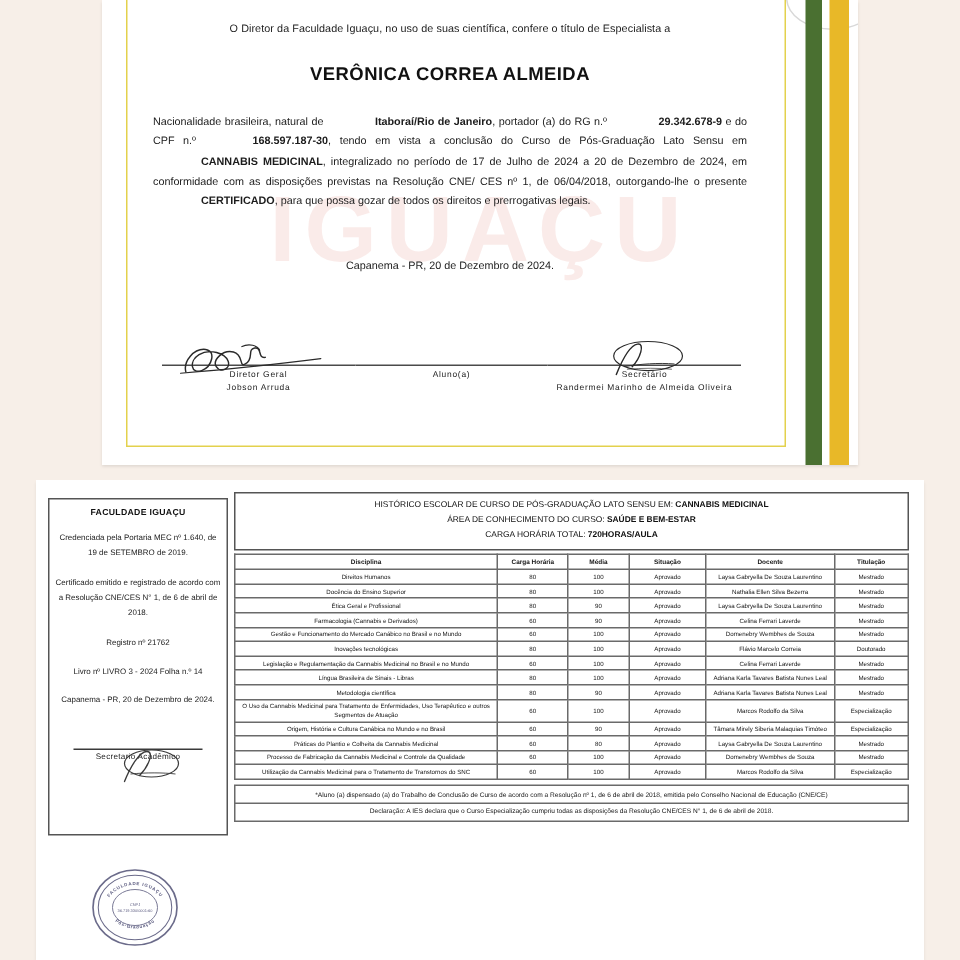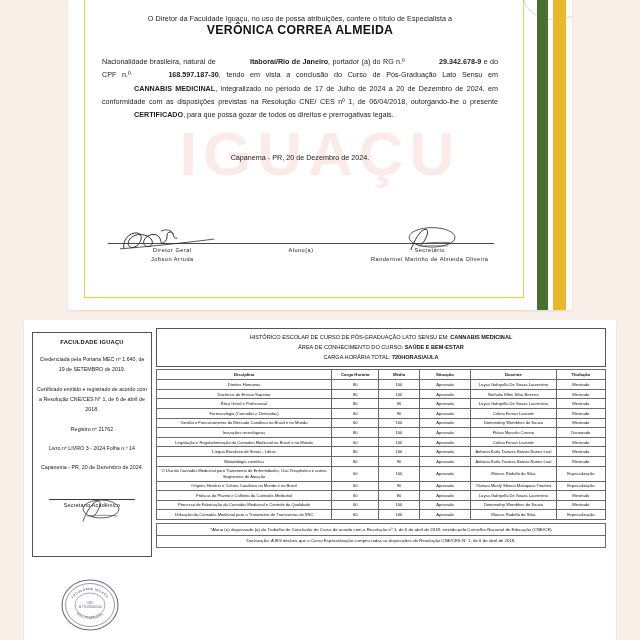--- a/index.html
+++ b/index.html
@@ -42,21 +42,21 @@
     position: absolute; left: 456px; top: -22px;
     width: 60px; height: 40px;
     border: 1.2px solid #d8d8d8; border-radius: 50%;
   }
   .cert-body { position: absolute; left: 34px; right: 74px; top: 14px; }
   .line-intro {
     text-align: center; font-size: 7.2px; color: #1c1c1c; letter-spacing: 0.05px;
   }
   .student-name {
     text-align: center; font-size: 12.3px; font-weight: bold;
-    color: #111; letter-spacing: 0.3px;
+    color: #111; margin-top: 19px; letter-spacing: 0.3px;
   }
   .cert-para {
     margin-top: 18px; font-size: 7.2px; line-height: 1.85;
     color: #1c1c1c; text-align: justify;
   }
   .cert-para b { font-weight: bold; margin-left: 32px; }
   .cert-place {
     margin-top: 31px; text-align: center; font-size: 7.2px; color: #1c1c1c;
   }
 
@@ -138,21 +138,21 @@
 
   <div class="cert-page">
 
     <div class="wm-arc"></div>
     <div class="watermark">IGUAÇU</div>
     <div class="cert-frame"></div>
     <div class="cert-bar-green"></div>
     <div class="cert-bar-gold"></div>
 
     <div class="cert-body">
-      <div class="line-intro">O Diretor da Faculdade Iguaçu, no uso de possa atribuições, confere o título de Especialista a</div>
+      <div class="line-intro">O Diretor da Faculdade Iguaçu, no uso de suas científica, confere o título de Especialista a</div>
       <div class="student-name">VERÔNICA CORREA ALMEIDA</div>
       <div class="cert-para"><span>Nacionalidade brasileira, natural de </span><b>Itaboraí/Rio de Janeiro</b><span>, portador (a) do RG n.º </span><b>29.342.678-9</b><span>  e do CPF n.º </span><b>168.597.187-30</b><span>, tendo em vista a conclusão do Curso de Pós-Graduação Lato Sensu em  </span><b>CANNABIS MEDICINAL</b><span>, integralizado no período de 17 de Julho de 2024 a 20 de Dezembro de 2024, em conformidade com as disposições previstas na Resolução CNE/ CES nº 1, de 06/04/2018, outorgando-lhe o presente  </span><b>CERTIFICADO</b><span>, para que possa gozar de todos os direitos e prerrogativas legais.</span></div>
       <div class="cert-place">Capanema - PR, 20 de Dezembro de 2024.</div>
     </div>
 
     <div class="sig-row">
 
       <div class="sig-block">
         <svg class="sig-ink" viewBox="0 0 140 34">
           <path d="M18 26 C16 18, 24 8, 33 9 C41 10, 38 22, 30 25 C22 28, 20 18, 28 13 C36 8, 48 12, 50 18 C52 24, 44 27, 41 22 C38 17, 46 9, 54 11 C62 13, 58 23, 63 20 C70 16, 64 9, 70 8 C76 7, 72 16, 78 15" fill="none" stroke="#2a2a2a" stroke-width="1.1" stroke-linecap="round"></path>

